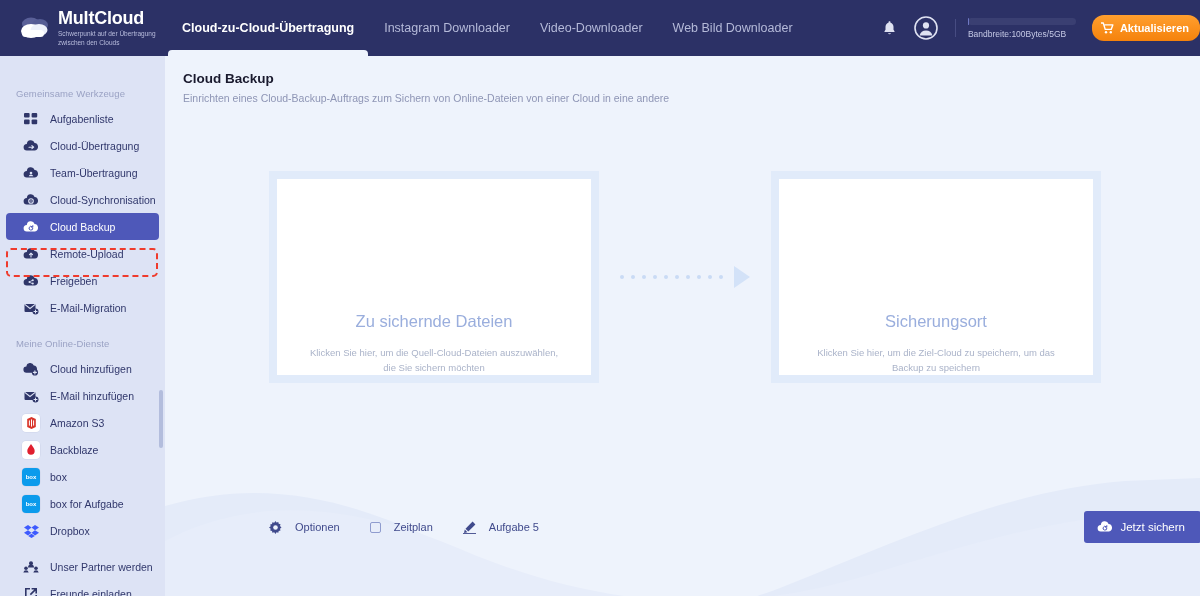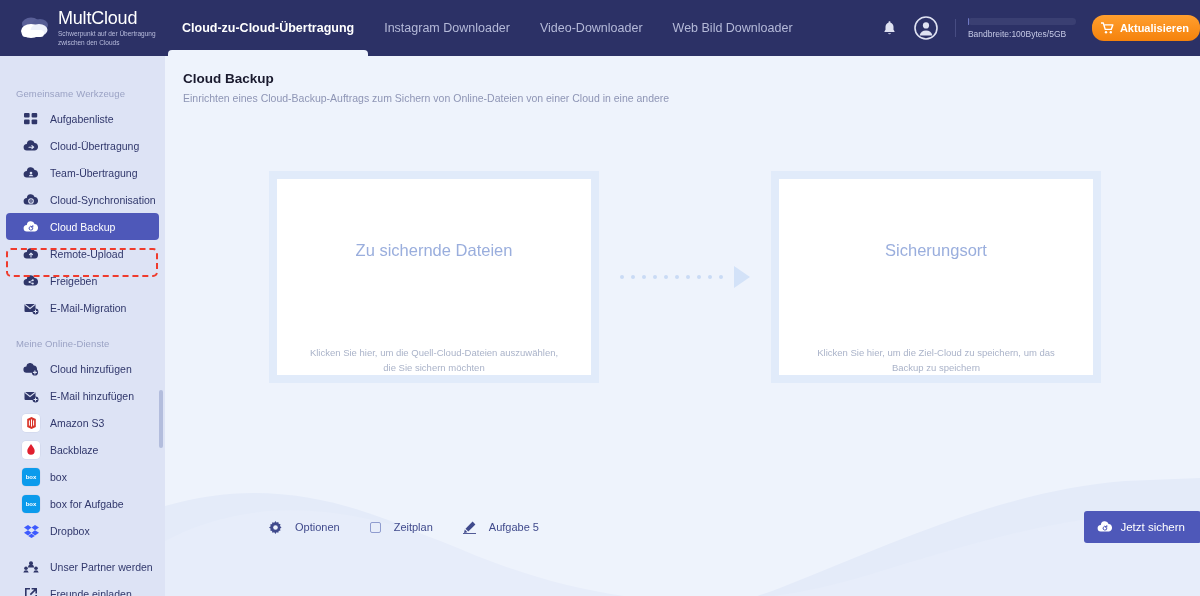--- a/index.html
+++ b/index.html
@@ -17,21 +17,21 @@
     width: 1200px; height: 56px;
     background: #2c3166;
     display: flex; align-items: center;
     z-index: 20;
   }
   .logo-wrap { display: flex; align-items: center; padding-left: 18px; width: 165px; }
   .logo-cloud { width: 34px; height: 26px; position: relative; flex: 0 0 auto; margin-right: 6px; }
   .logo-cloud svg { display: block; }
   .logo-text { line-height: 1; }
   .logo-title {
-    font-size: 18px; font-weight: normal; color: #ffffff;
+    font-size: 18px; font-weight: bold; color: #ffffff;
     letter-spacing: -0.2px;
   }
   .logo-sub {
     font-size: 6.5px; color: #b9bddd; margin-top: 2px; line-height: 1.45;
     max-width: 100px;
   }
 
   .nav { display: flex; align-items: center; height: 56px; margin-left: 17px; }
   .nav-item {
     font-size: 12.5px; color: #b5bad9; padding: 0 0 0 0;
@@ -119,21 +119,21 @@
     display: flex; align-items: stretch; z-index: 2;
   }
   .drop-panel {
     width: 330px; height: 212px;
     background: #e1ebfa; padding: 8px;
     cursor: pointer;
   }
   .drop-inner {
     width: 100%; height: 100%; background: #ffffff;
     display: flex; flex-direction: column; align-items: center;
-    justify-content: space-between; padding-top: 62px;
+    justify-content: flex-end; padding-top: 62px;
   }
   .drop-title { font-size: 16.5px; color: #9aaedd; font-weight: normal; }
   .drop-desc {
     font-size: 9.5px; color: #aab3c9; text-align: center;
     line-height: 1.6; margin-top: 14px; width: 250px;
   }
   .arrow-zone {
     flex: 1; display: flex; align-items: center; justify-content: center; gap: 6px;
   }
   .dots { display: flex; gap: 7px; align-items: center; }

